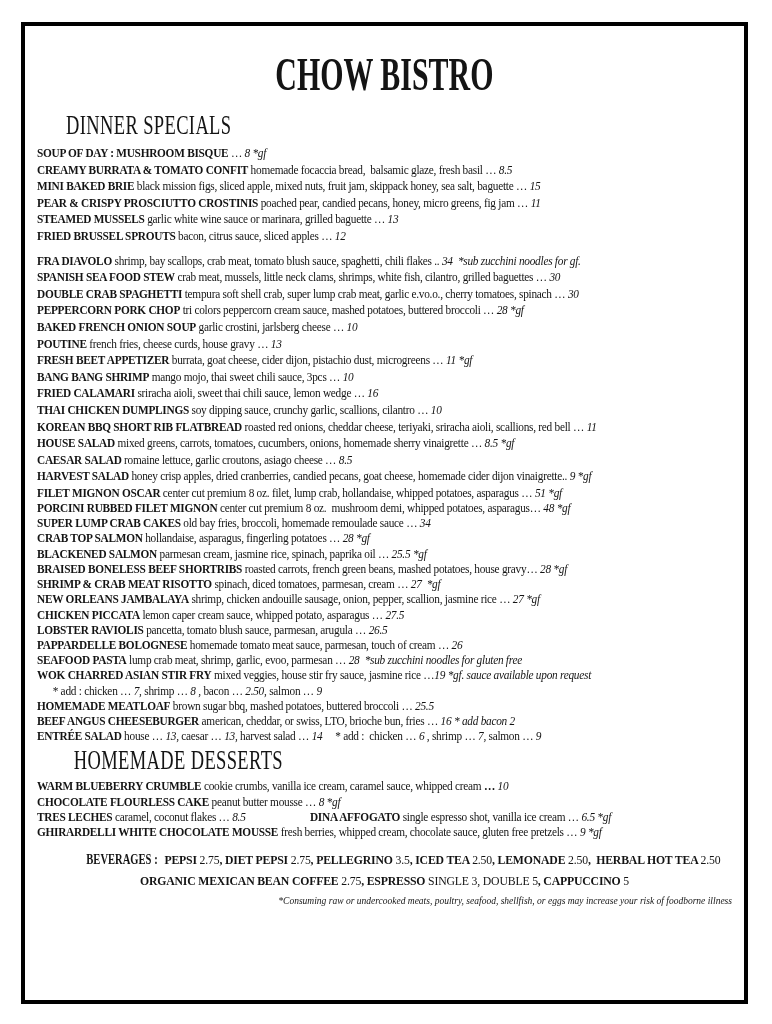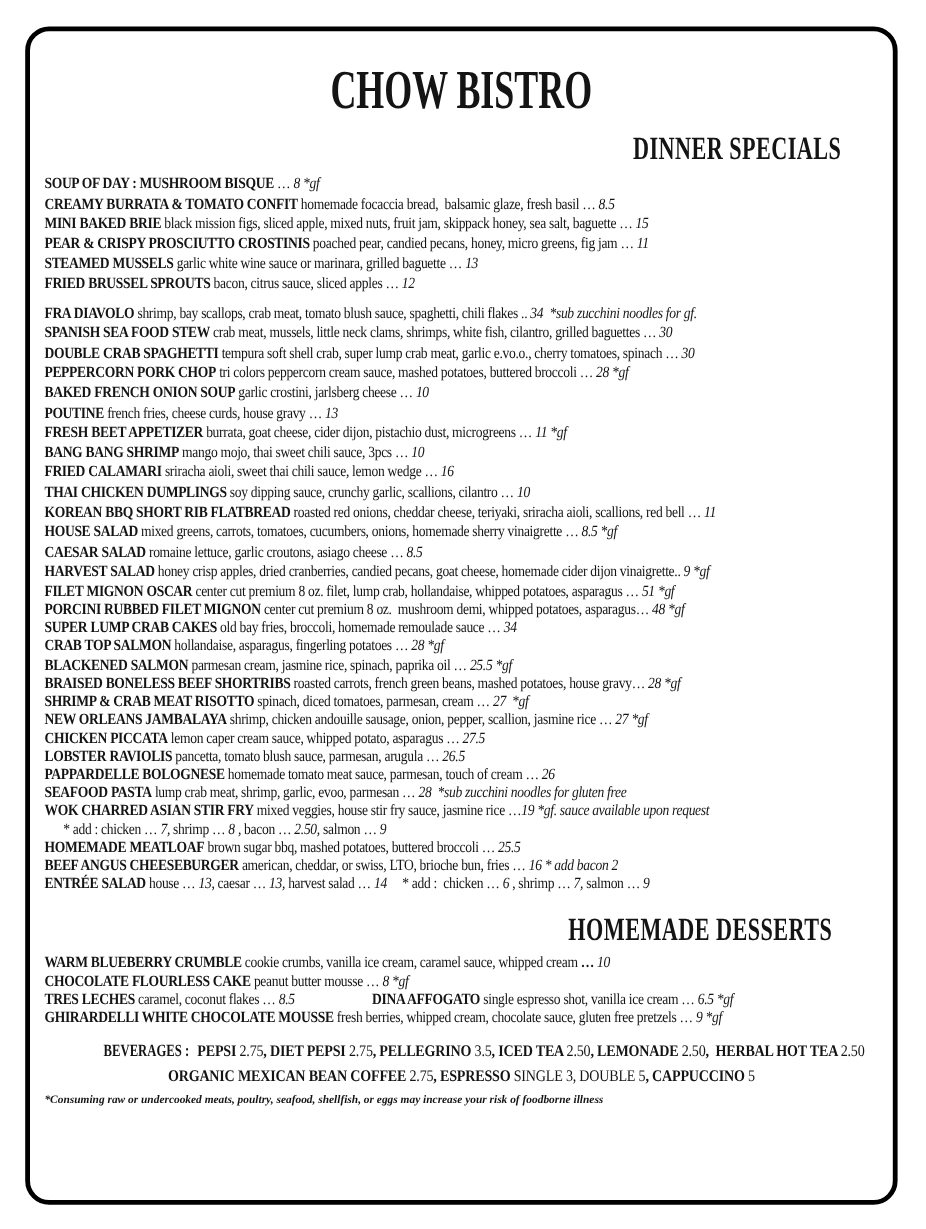--- a/index.html
+++ b/index.html
@@ -8,53 +8,53 @@
     position:absolute;left:21px;top:22px;width:727px;height:982px;
     box-sizing:border-box;border:4px solid #000;background:#fff;
     padding:0 12px;overflow:hidden;
   }
   .menu-title{
     text-align:center;margin:28px 0 0;font-size:44px;line-height:44px;
     font-weight:bold;white-space:nowrap;
   }
   .menu-title .condensed{display:inline-block;transform:scale(0.68,1.04);transform-origin:50% 60%;white-space:nowrap;}
   .section-title{
-    text-align:right;font-size:25px;line-height:26px;font-weight:bold;
+    text-align:left;font-size:25px;line-height:26px;font-weight:normal;
     margin:12px 0 7px;white-space:nowrap;
   }
   .section-title .condensed{display:inline-block;transform:scale(0.74,1.08);transform-origin:50% 55%;white-space:nowrap;letter-spacing:0.5px;}
   section:first-child .section-title{margin-top:14px;}
-  section.tight .section-title{margin:20px 0 5px;}
+  section.tight .section-title{margin:4px 0 5px;}
   .line{
     white-space:pre;font-size:13px;line-height:16.6px;letter-spacing:-0.3px;
     transform:scaleX(0.87);transform-origin:0 50%;
   }
   section.dense .line{line-height:15.2px;}
   .line.gap{margin-top:8px;}
   .line.indent{padding-left:18px;}
   .sg-n{font-weight:bold;}
   .sg-d{}
   .sg-i{font-style:italic;}
   .sg-h{font-weight:bold;display:inline-block;transform:scale(0.9,1.06);transform-origin:50% 55%;letter-spacing:0;}
   .sg-sp{display:inline-block;width:74px;}
   .beverages .line{
     text-align:center;transform-origin:50% 50%;
     font-size:13.5px;line-height:21px;letter-spacing:-0.2px;margin-top:0;
   }
   .beverages{margin-top:10px;}
   .beverages .line + .line{margin-top:0;}
   .footer-note{
-    margin-top:5px;text-align:left;font-size:9.5px;line-height:10px;
-    font-weight:bold;font-style:italic;letter-spacing:0;
+    margin-top:5px;text-align:right;font-size:9.5px;line-height:10px;
+    font-weight:normal;font-style:italic;letter-spacing:0;
   }
 </style>
 </head>
 <body style="color: rgb(20, 20, 20);">
 
-<div class="sheet" style="border-color: rgb(0, 0, 0); border-radius: 20px;">
+<div class="sheet" style="border-color: rgb(0, 0, 0);">
   <h1 class="menu-title"><span class="condensed">CHOW BISTRO</span></h1>
   <div>
       <section>
         <h2 class="section-title"><span class="condensed">DINNER SPECIALS</span></h2>
         <div class="line"><span class="sg-n">SOUP OF DAY : MUSHROOM BISQUE</span><span class="sg-d"> … </span><span class="sg-i">8 *gf</span></div>
         <div class="line"><span class="sg-n">CREAMY BURRATA &amp; TOMATO CONFIT</span><span class="sg-d"> homemade focaccia bread,  balsamic glaze, fresh basil … </span><span class="sg-i">8.5</span></div>
         <div class="line"><span class="sg-n">MINI BAKED BRIE</span><span class="sg-d"> black mission figs, sliced apple, mixed nuts, fruit jam, skippack honey, sea salt, baguette … </span><span class="sg-i">15</span></div>
         <div class="line"><span class="sg-n">PEAR &amp; CRISPY PROSCIUTTO CROSTINIS</span><span class="sg-d"> poached pear, candied pecans, honey, micro greens, fig jam … </span><span class="sg-i">11</span></div>
         <div class="line"><span class="sg-n">STEAMED MUSSELS</span><span class="sg-d"> garlic white wine sauce or marinara, grilled baguette … </span><span class="sg-i">13</span></div>
         <div class="line"><span class="sg-n">FRIED BRUSSEL SPROUTS</span><span class="sg-d"> bacon, citrus sauce, sliced apples … </span><span class="sg-i">12</span></div>

